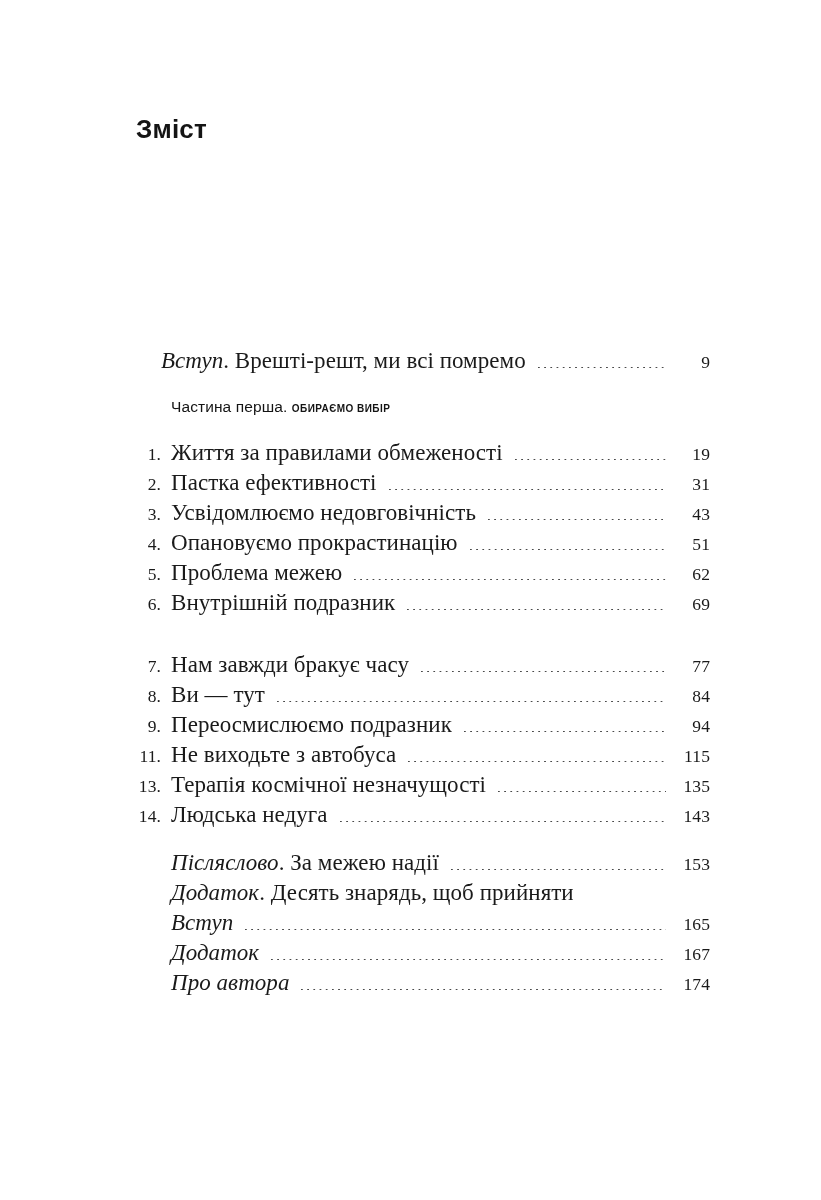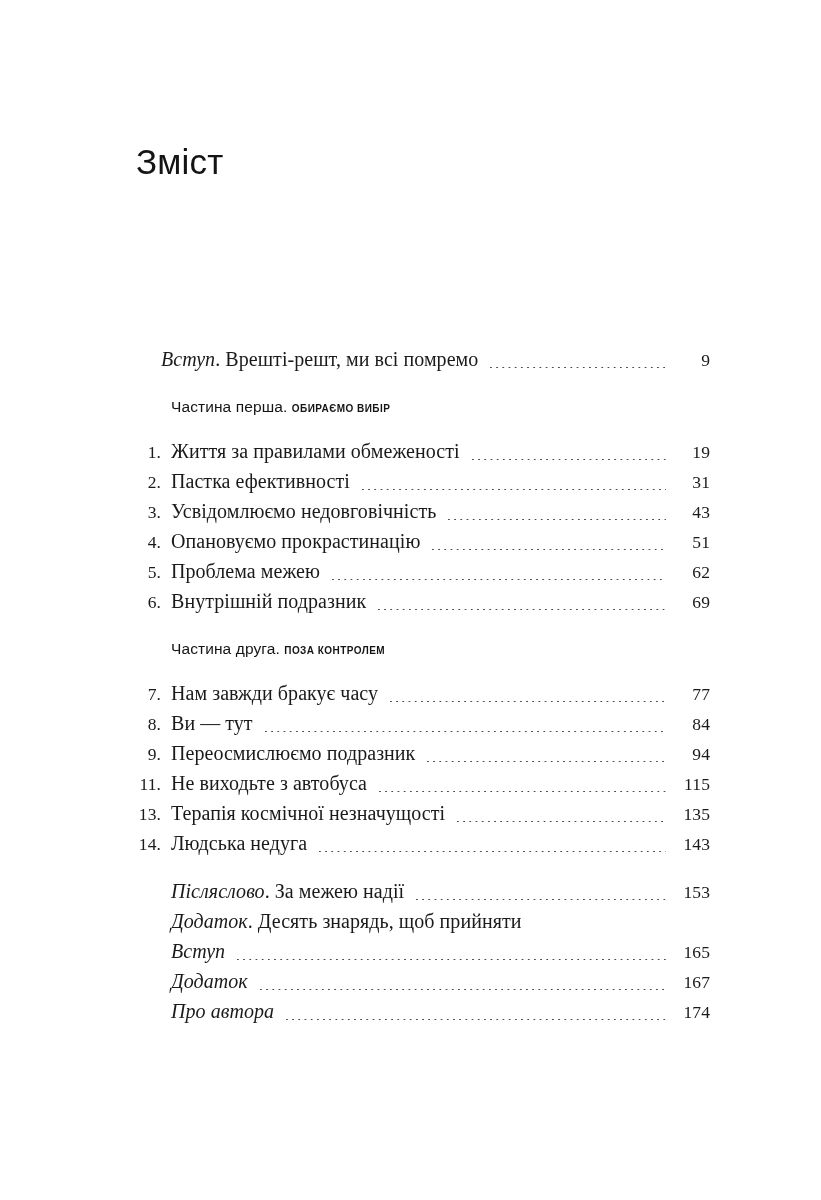--- a/index.html
+++ b/index.html
@@ -15,26 +15,25 @@
     color: #1a1a1a;
     -webkit-font-smoothing: antialiased;
   }
 
   
   .page-title {
     position: absolute;
     left: 136px;
     top: 116px;
     font-family: "Liberation Sans", "DejaVu Sans", sans-serif;
-    font-size: 35px;
-    font-weight: 400;
+    font-size: 26px;
+    font-weight: 700;
     letter-spacing: 0.2px;
     color: #141414;
     line-height: 1;
-    margin-top: 28px;
   }
 
   
   .toc {
     position: absolute;
     left: 0;
     top: 348px;
     width: 821px;
   }
 
@@ -54,21 +53,21 @@
     font-size: 17.5px;
     letter-spacing: 0.1px;
     white-space: nowrap;
   }
 
   .gap {
     flex: 0 0 10px;
   }
 
   .title-cell {
-    font-size: 20px;
+    font-size: 23px;
     white-space: nowrap;
     letter-spacing: 0.05px;
   }
   .title-cell .pre-italic {
     font-style: italic;
   }
 
   
   .leader {
     flex: 1 1 auto;
@@ -198,23 +197,20 @@
   <div class="row">
     <span class="num">6.</span>
     <span class="gap"></span>
     <span class="title-cell">Внутрішній подразник</span>
     <span class="leader"></span>
     <span class="page-no">69</span>
   </div>
 
   <div class="sp-20"></div>
 
-  <div class="part-row">
-    <span class="part-head"><span>Частина друга.</span>&nbsp;<span class="part-name">ПОЗА КОНТРОЛЕМ</span></span>
-  </div>
 
   <div class="sp-12"></div>
 
   <div class="row">
     <span class="num">7.</span>
     <span class="gap"></span>
     <span class="title-cell">Нам завжди бракує часу</span>
     <span class="leader"></span>
     <span class="page-no">77</span>
   </div>

